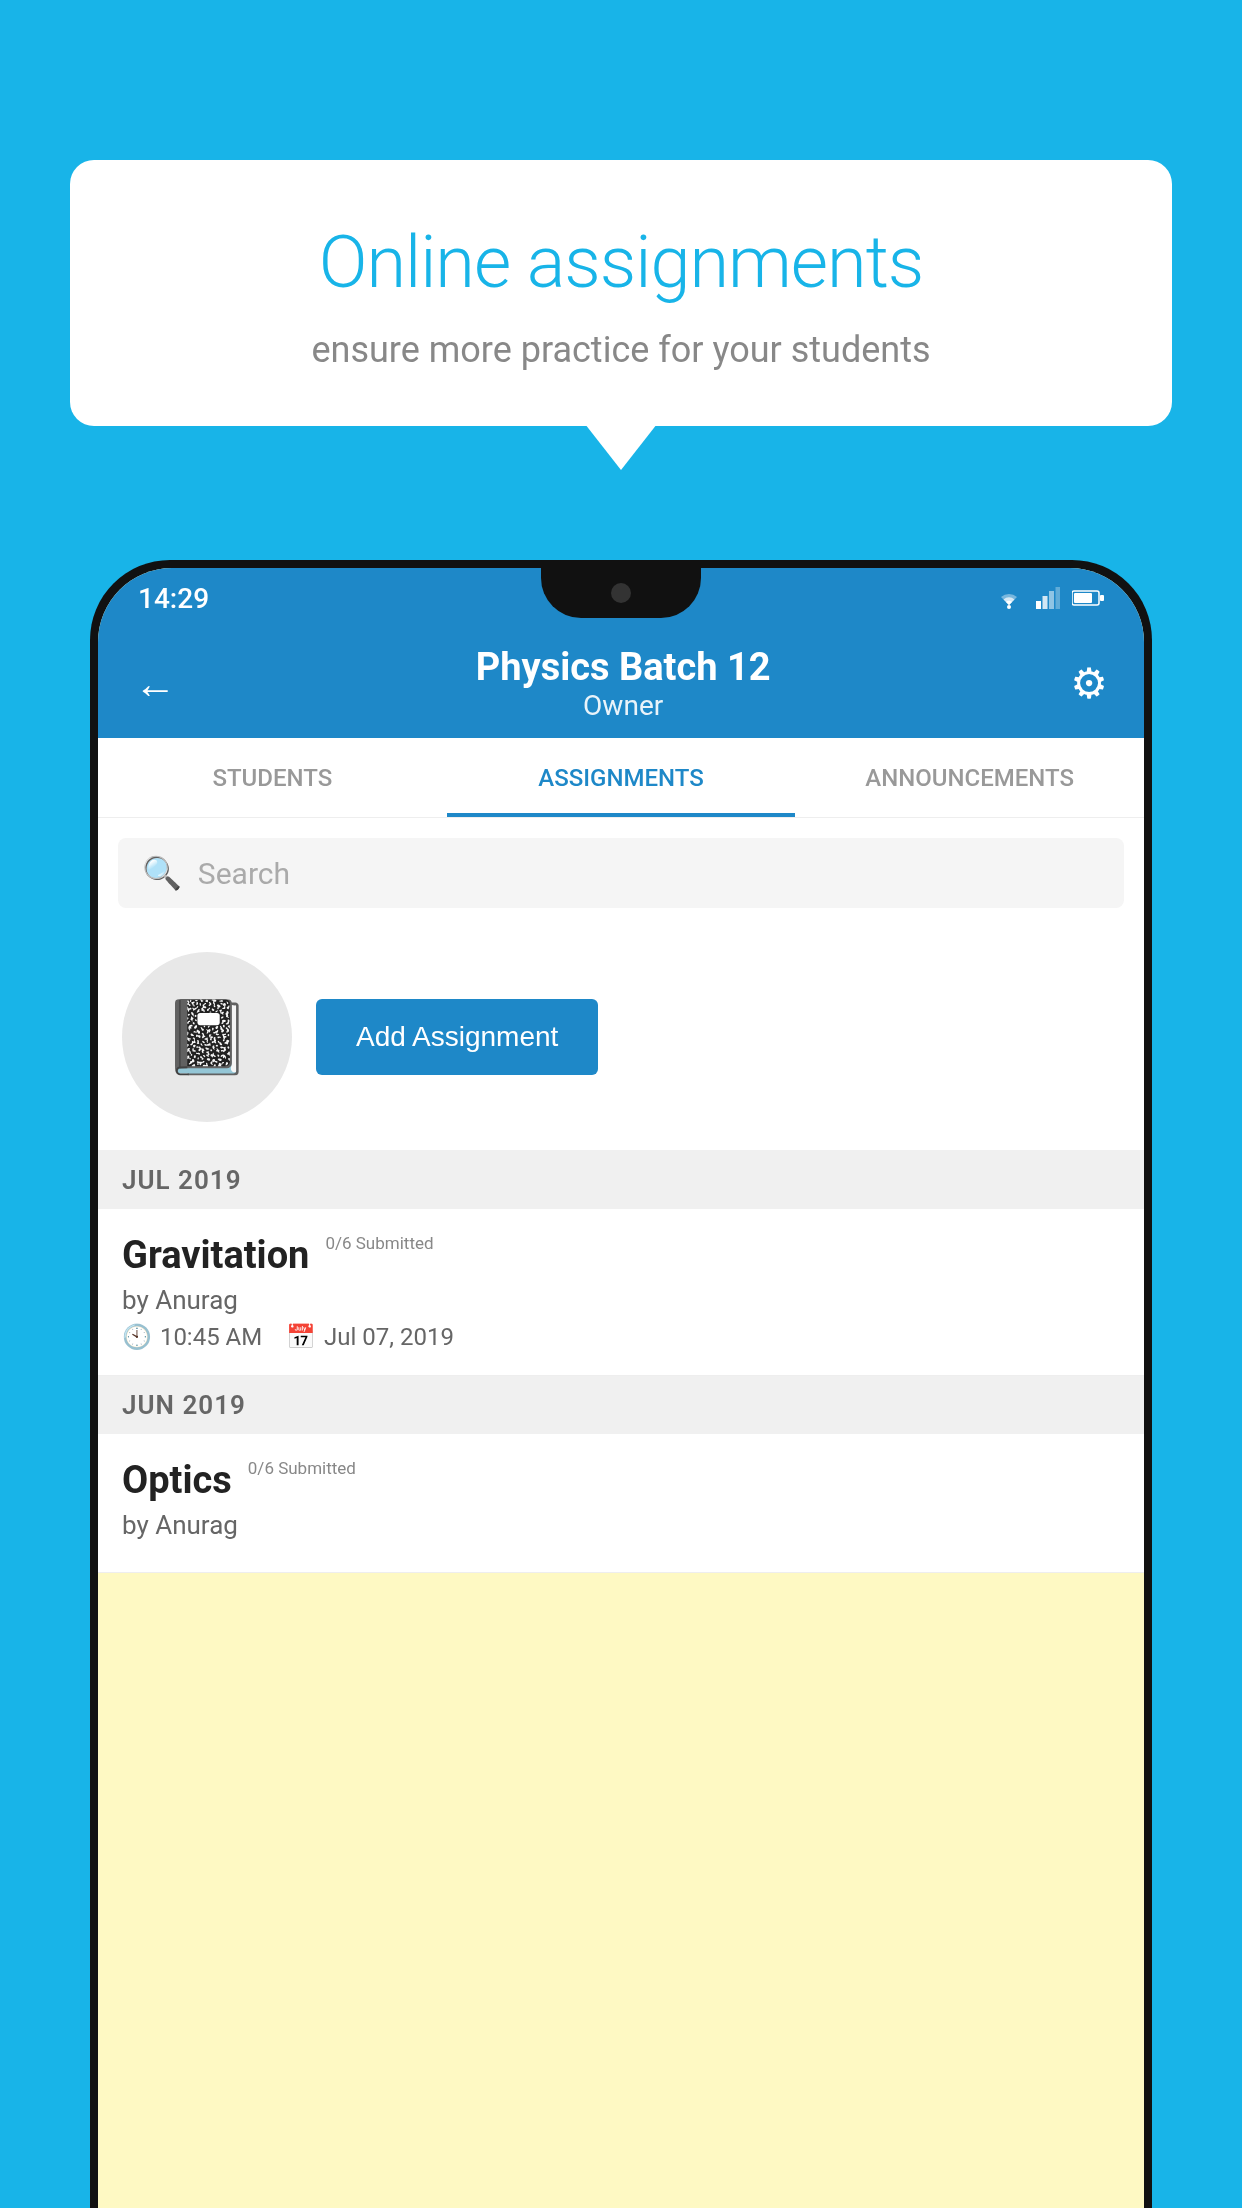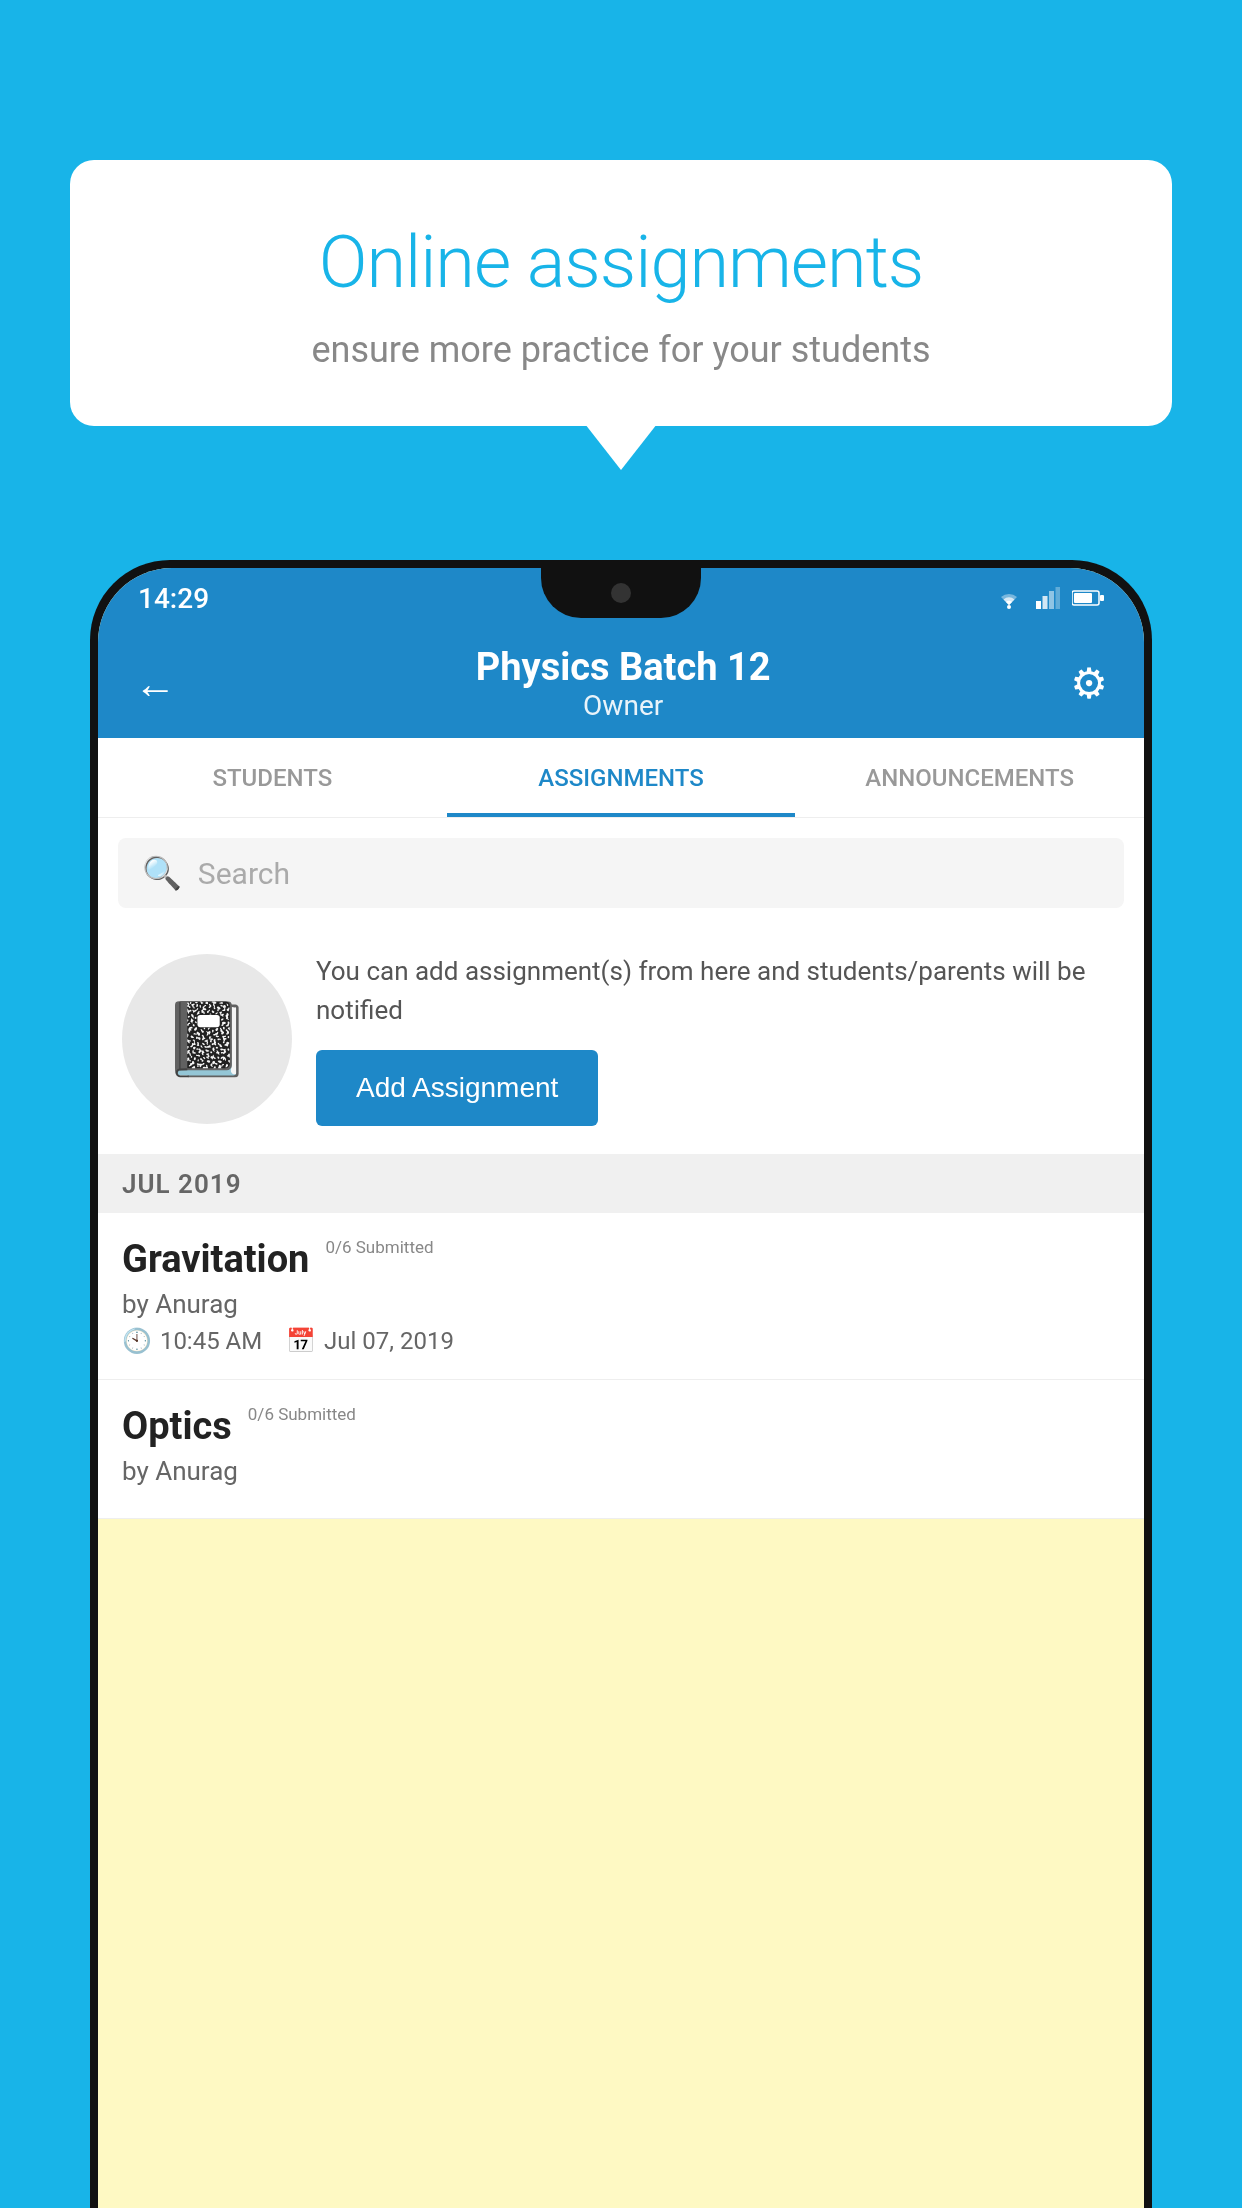--- a/index.html
+++ b/index.html
@@ -406,21 +406,20 @@
           <span class="search-icon-wrap">🔍</span>
           <span class="search-placeholder">Search</span>
         </div>
       </div>
 
       <div class="promo-area">
         <div class="promo-icon-circle">
           <span class="notebook-icon">📓</span>
         </div>
         <div class="promo-right">
-          <div class="promo-text">You can add assignment(s) from here and students/parents will be notified</div>
           <button class="add-assignment-btn">Add Assignment</button>
         </div>
       </div>
 
       <div class="section-header">JUL 2019</div>
 
       <div class="assignment-item">
         <div class="assignment-header-row">
           <span class="assignment-title">Gravitation</span>
           <span class="assignment-submitted">0/6 Submitted</span>
@@ -431,20 +430,21 @@
             <span class="meta-icon">🕙</span>
             <span>10:45 AM</span>
           </div>
           <div class="meta-item">
             <span class="meta-icon">📅</span>
             <span>Jul 07, 2019</span>
           </div>
         </div>
       </div>
 
+      <div class="section-header">JUN 2019</div>
 
       <div class="assignment-item">
         <div class="assignment-header-row">
           <span class="assignment-title">Optics</span>
           <span class="assignment-submitted">0/6 Submitted</span>
         </div>
         <div class="assignment-author">by Anurag</div>
       </div>
 
     </div>

